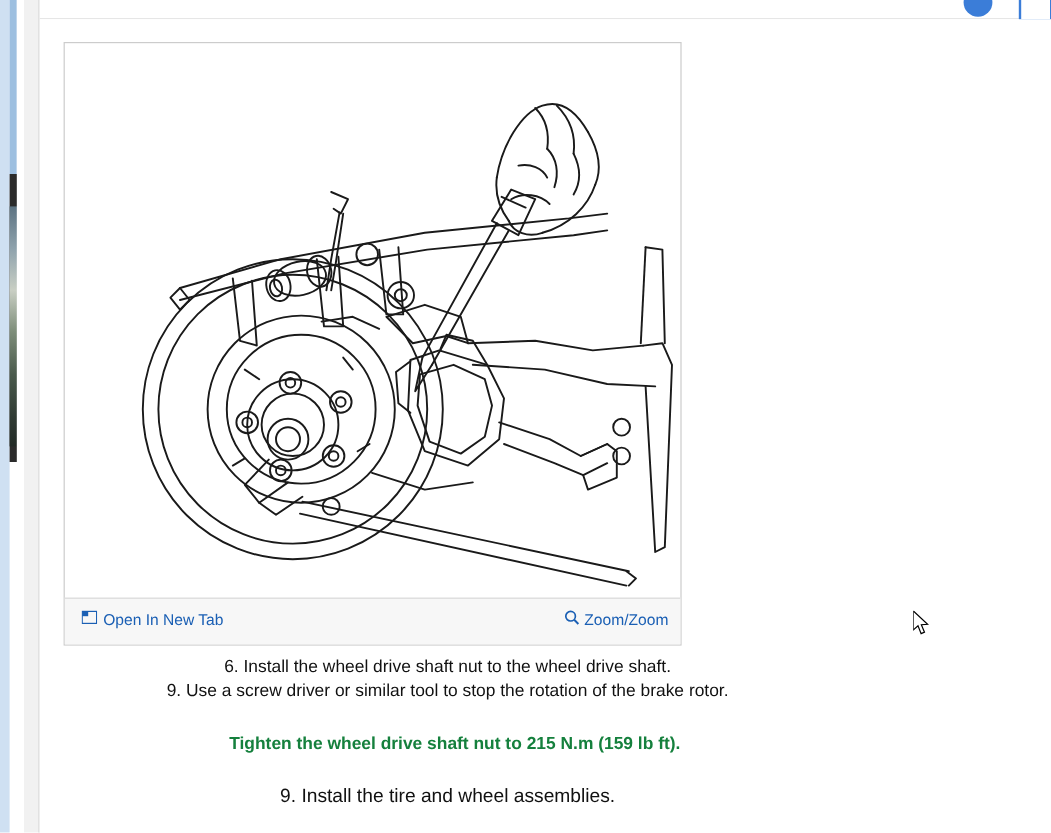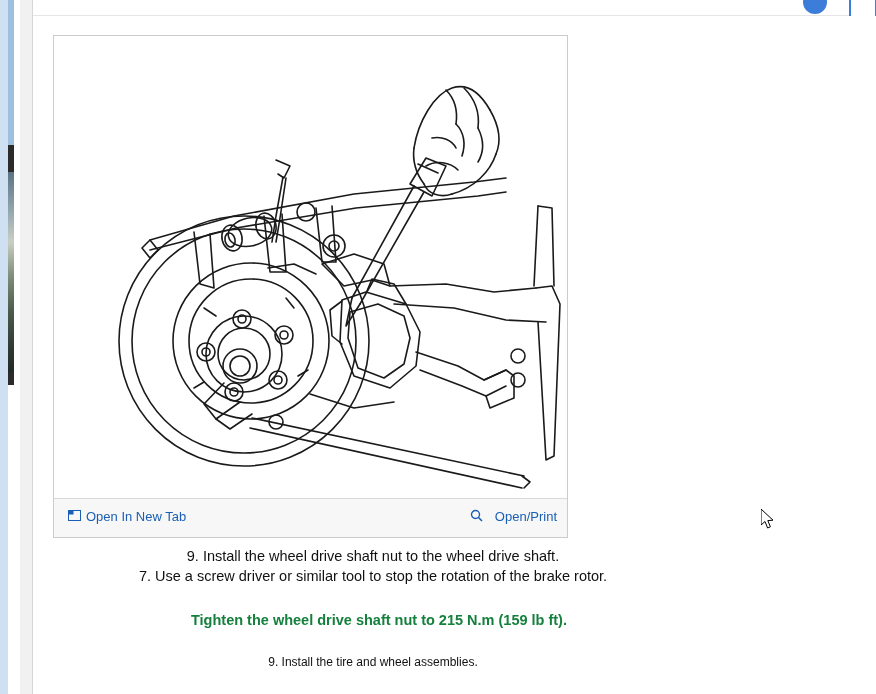--- a/index.html
+++ b/index.html
@@ -175,21 +175,21 @@
     white-space: nowrap;
   }
   .torque-note {
     font-size: 14.5px;
     font-weight: bold;
     color: #15803d;
     margin: 26px 0 0 12px;
     white-space: nowrap;
   }
   .step-last {
-    font-size: 12px;
+    font-size: 16px;
     color: #111111;
     margin: 27px 0 0 0;
     white-space: nowrap;
   }
   
   .cursor {
     position: absolute;
     left: 761px;
     top: 509px;
     width: 14px;
@@ -329,27 +329,27 @@
           </svg>
         </span>
         <a class="footer-link left">Open In New Tab</a>
 
         <span class="footer-icon right-ico">
           <svg width="13" height="13" viewBox="0 0 13 13">
             <circle cx="5.5" cy="5.5" r="4" fill="none" stroke="#1a5fb4" stroke-width="1.4"></circle>
             <line x1="8.5" y1="8.5" x2="12" y2="12" stroke="#1a5fb4" stroke-width="1.6"></line>
           </svg>
         </span>
-        <a class="footer-link right">Open/Print</a>
+        <a class="footer-link right">Zoom/Zoom</a>
       </div>
     </div>
 
     <div class="steps">
-      <p class="step-line">9. Install the wheel drive shaft nut to the wheel drive shaft.</p>
-      <p class="step-line">7. Use a screw driver or similar tool to stop the rotation of the brake rotor.</p>
+      <p class="step-line">6. Install the wheel drive shaft nut to the wheel drive shaft.</p>
+      <p class="step-line">9. Use a screw driver or similar tool to stop the rotation of the brake rotor.</p>
       <p class="torque-note">Tighten the wheel drive shaft nut to 215 N.m (159 lb ft).</p>
       <p class="step-last">9. Install the tire and wheel assemblies.</p>
     </div>
   </div>
 
   <div class="cursor">
     <svg width="14" height="21" viewBox="0 0 14 21">
       <polygon points="0,0 0,16 4,12.5 6.6,19 9.4,17.8 6.8,11.6 12,11.2" fill="#ffffff" stroke="#000000" stroke-width="1"></polygon>
     </svg>
   </div>

